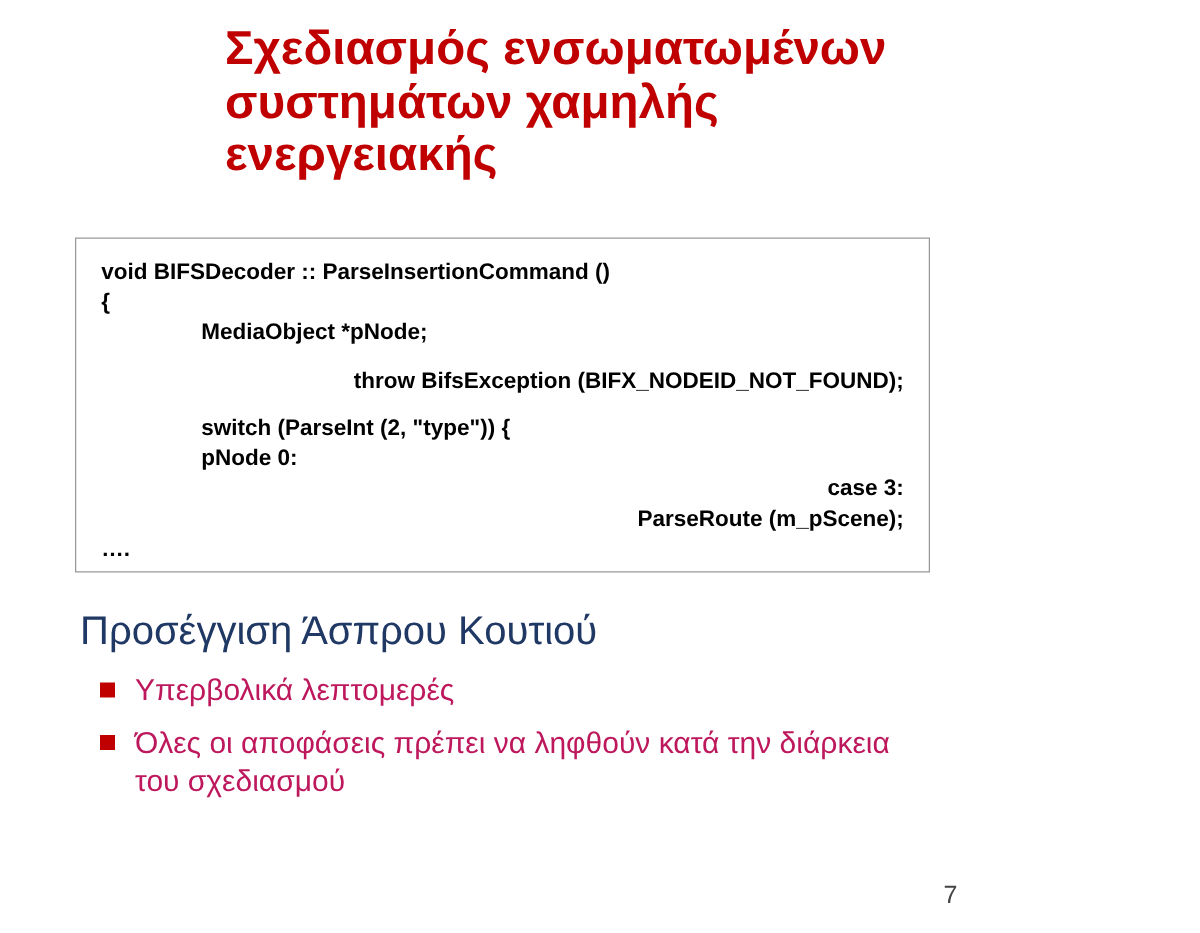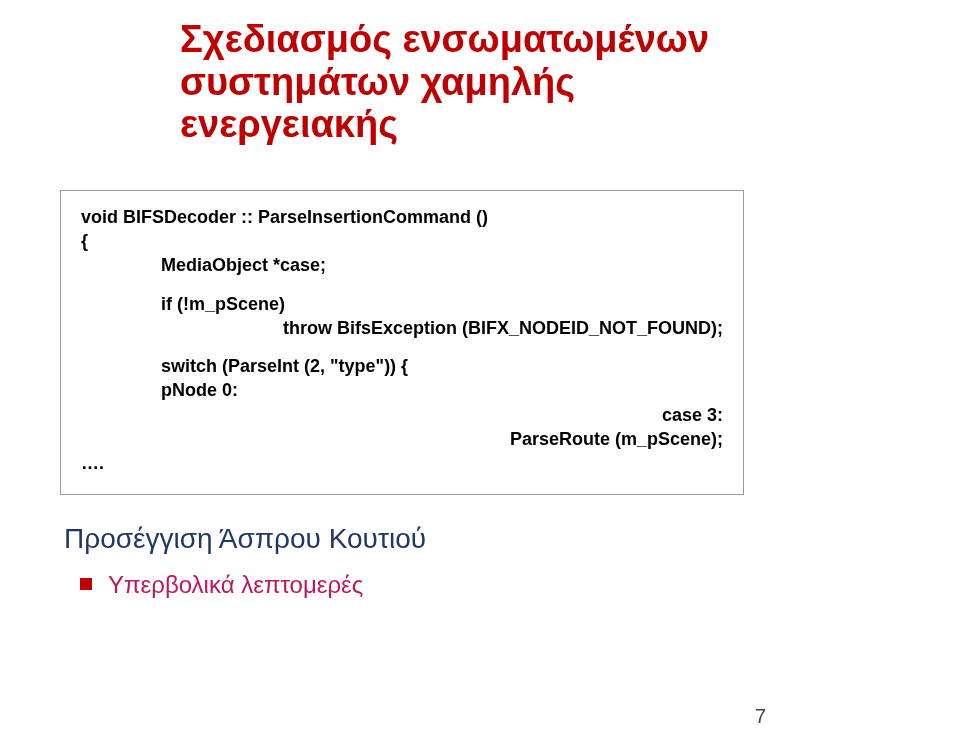--- a/index.html
+++ b/index.html
@@ -14,34 +14,34 @@
     color: #c00000;
     font-weight: bold;
     font-size: 38px;
     line-height: 1.12;
     margin-left: 120px;
     margin-bottom: 26px;
   }
   .codebox {
     border: 1px solid #999;
     background: #fff;
-    padding: 14px 20px 18px 20px;
+    padding: 14px 20px 6px 20px;
     font-family: Arial, Helvetica, sans-serif;
     font-size: 18px;
     line-height: 1.35;
     color: #000;
     font-weight: bold;
     margin-bottom: 28px;
     margin-top: 44px;
   }
   .codebox .indent1 { padding-left: 80px; }
   .codebox .indent2 { padding-left: 160px; text-align: right; }
   .subhead {
     color: #203864;
-    font-size: 28px;
+    font-size: 32px;
     margin-bottom: 14px;
     margin-left: 4px;
   }
   .bullets { list-style: none; margin-left: 20px; }
   .bullets li {
     position: relative;
     font-size: 24px;
     color: #be185d;
     padding-left: 28px;
     margin-bottom: 10px;
@@ -70,33 +70,33 @@
 <div class="slide">
 
   <div class="title">
     <div>Σχεδιασμός ενσωματωμένων</div>
     <div>συστημάτων χαμηλής ενεργειακής</div>
   </div>
 
   <div class="codebox">
     <div>void BIFSDecoder :: ParseInsertionCommand ()</div>
     <div>{</div>
-    <div class="indent1">MediaObject *case;</div>
+    <div class="indent1">MediaObject *pNode;</div>
     <div style="height:14px"></div>
-    <div class="indent1">if (!m_pScene)</div>
     <div class="indent2">throw BifsException (BIFX_NODEID_NOT_FOUND);</div>
     <div style="height:14px"></div>
     <div class="indent1">switch (ParseInt (2, "type")) {</div>
     <div class="indent1">pNode 0:</div>
     <div class="indent2">case 3:</div>
     <div class="indent2">ParseRoute (m_pScene);</div>
     <div>….</div>
   </div>
 
   <div class="subhead">Προσέγγιση Άσπρου Κουτιού</div>
 
   <ul class="bullets">
     <li>Υπερβολικά λεπτομερές</li>
+    <li>Όλες οι αποφάσεις πρέπει να ληφθούν κατά την διάρκεια του σχεδιασμού</li>
   </ul>
 
   <div class="pagenum">7</div>
 
 </div>
 
 </body></html>

